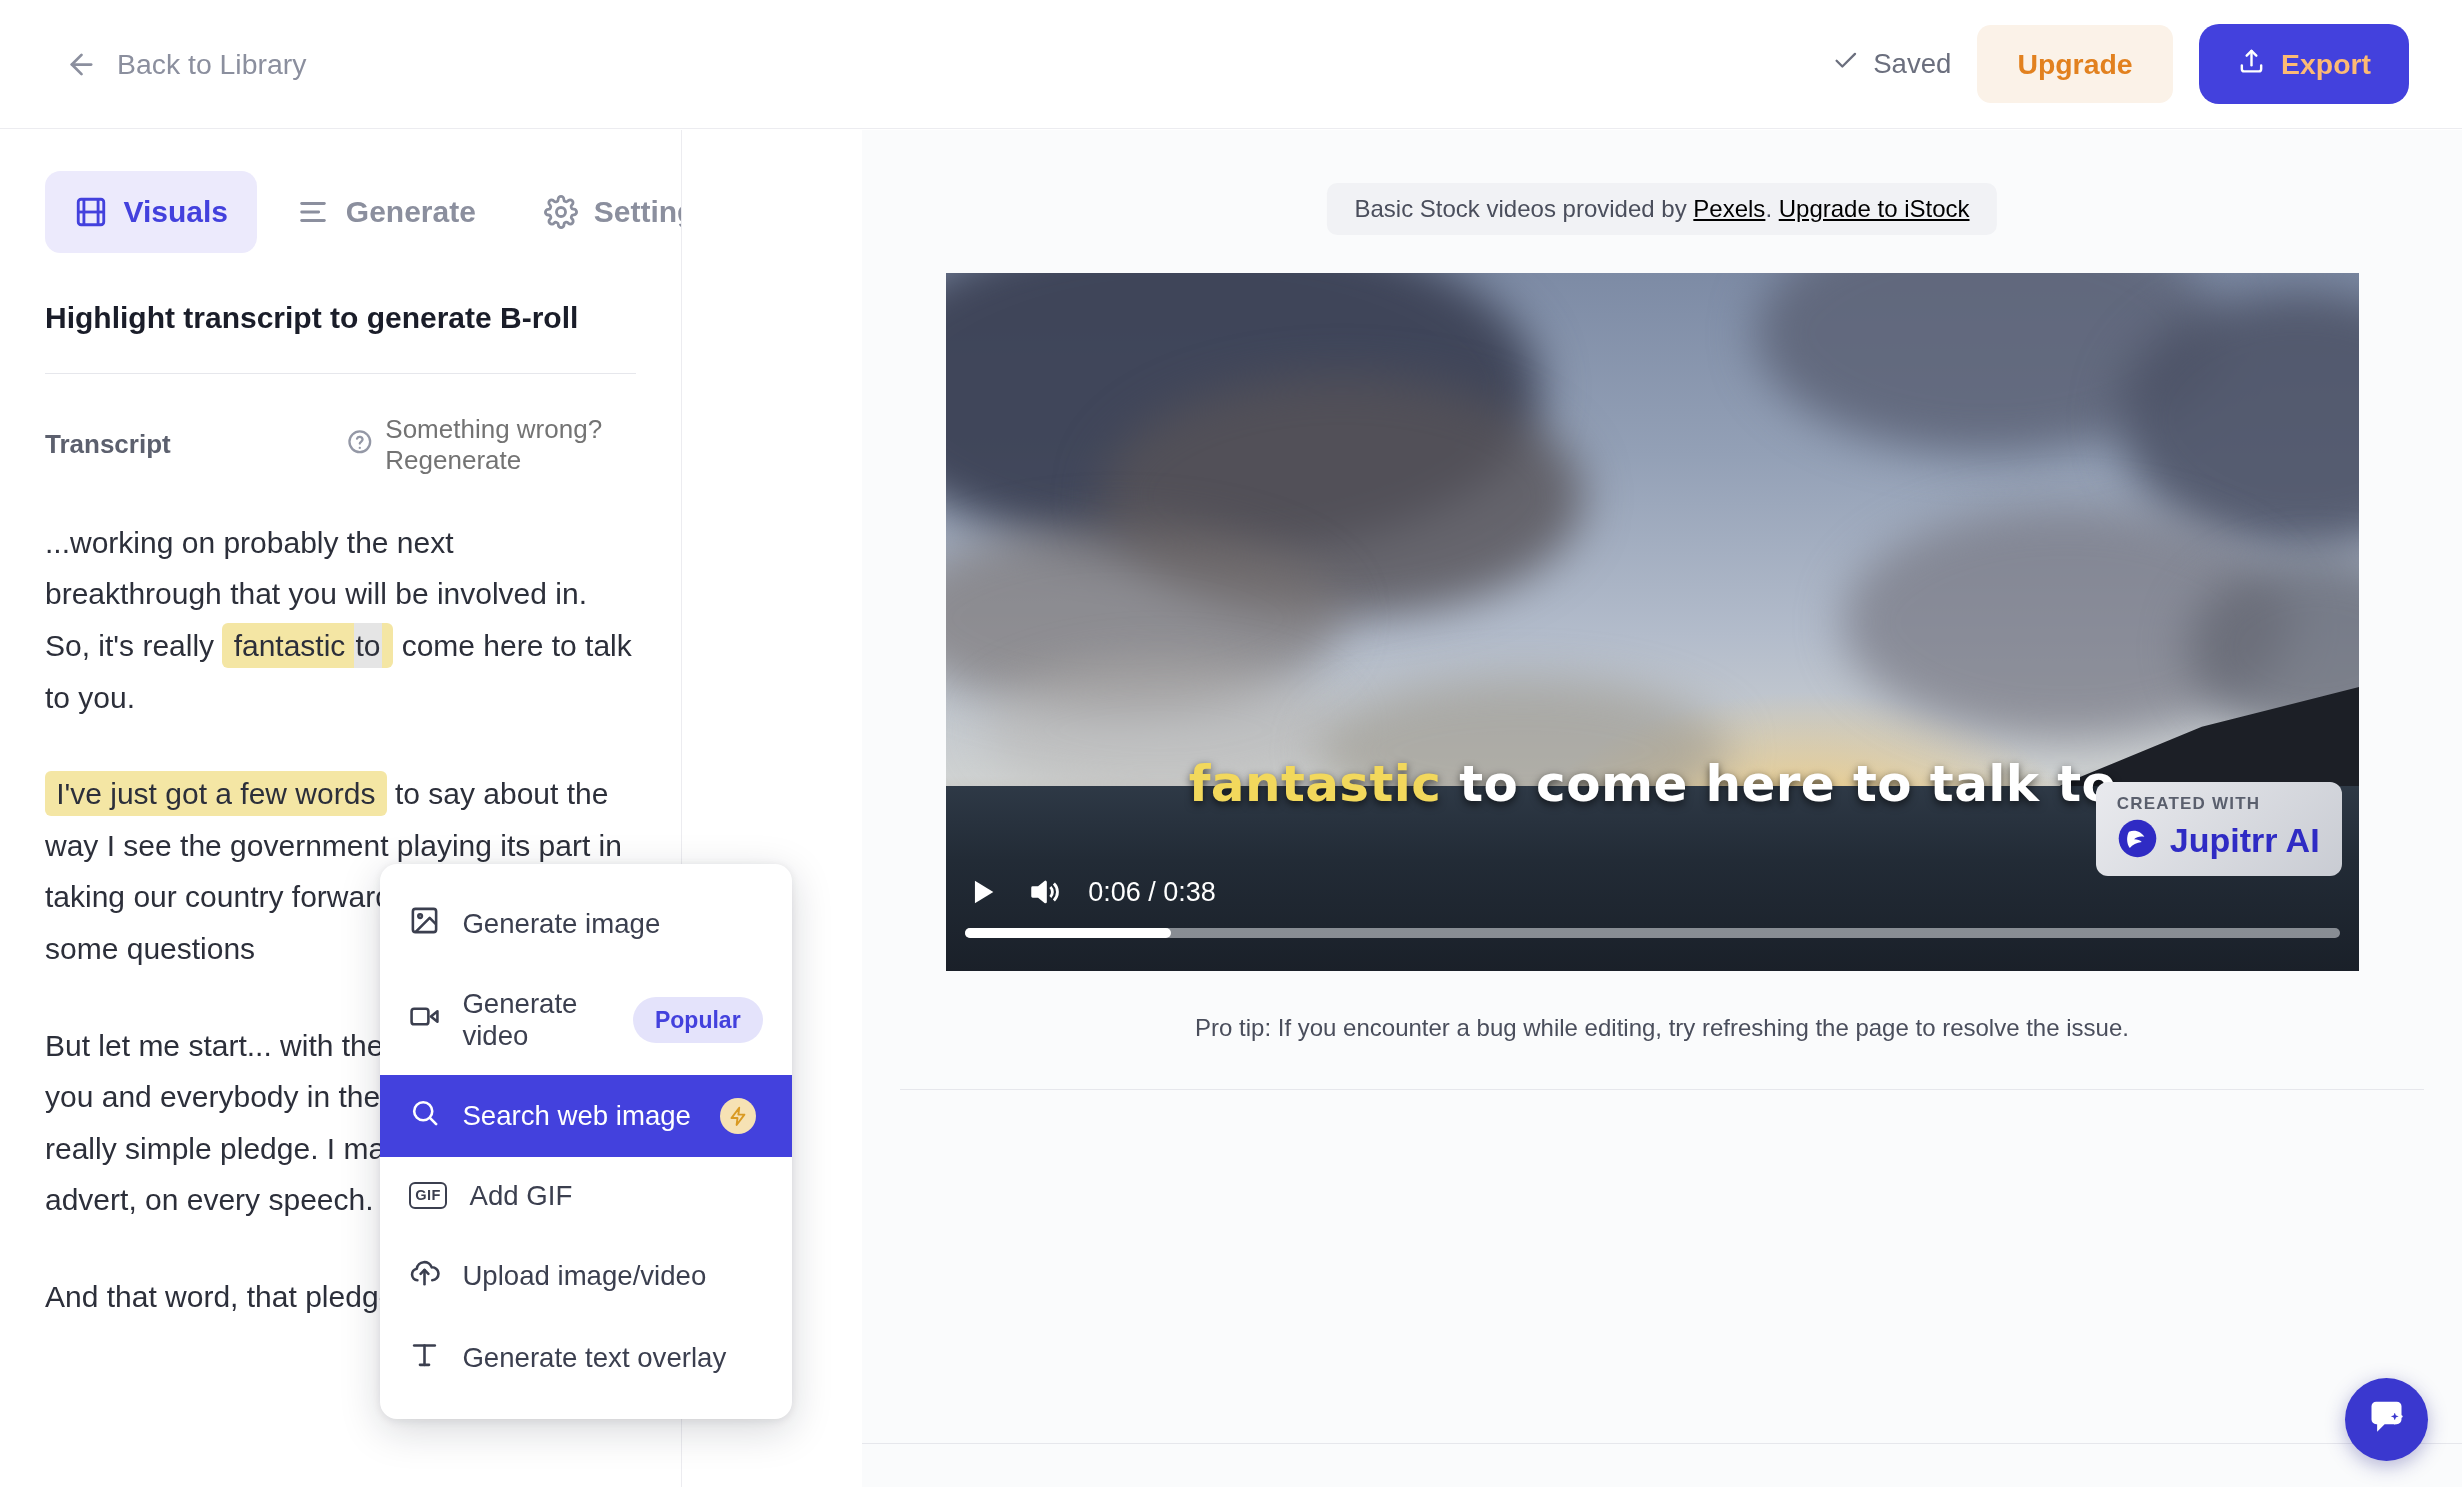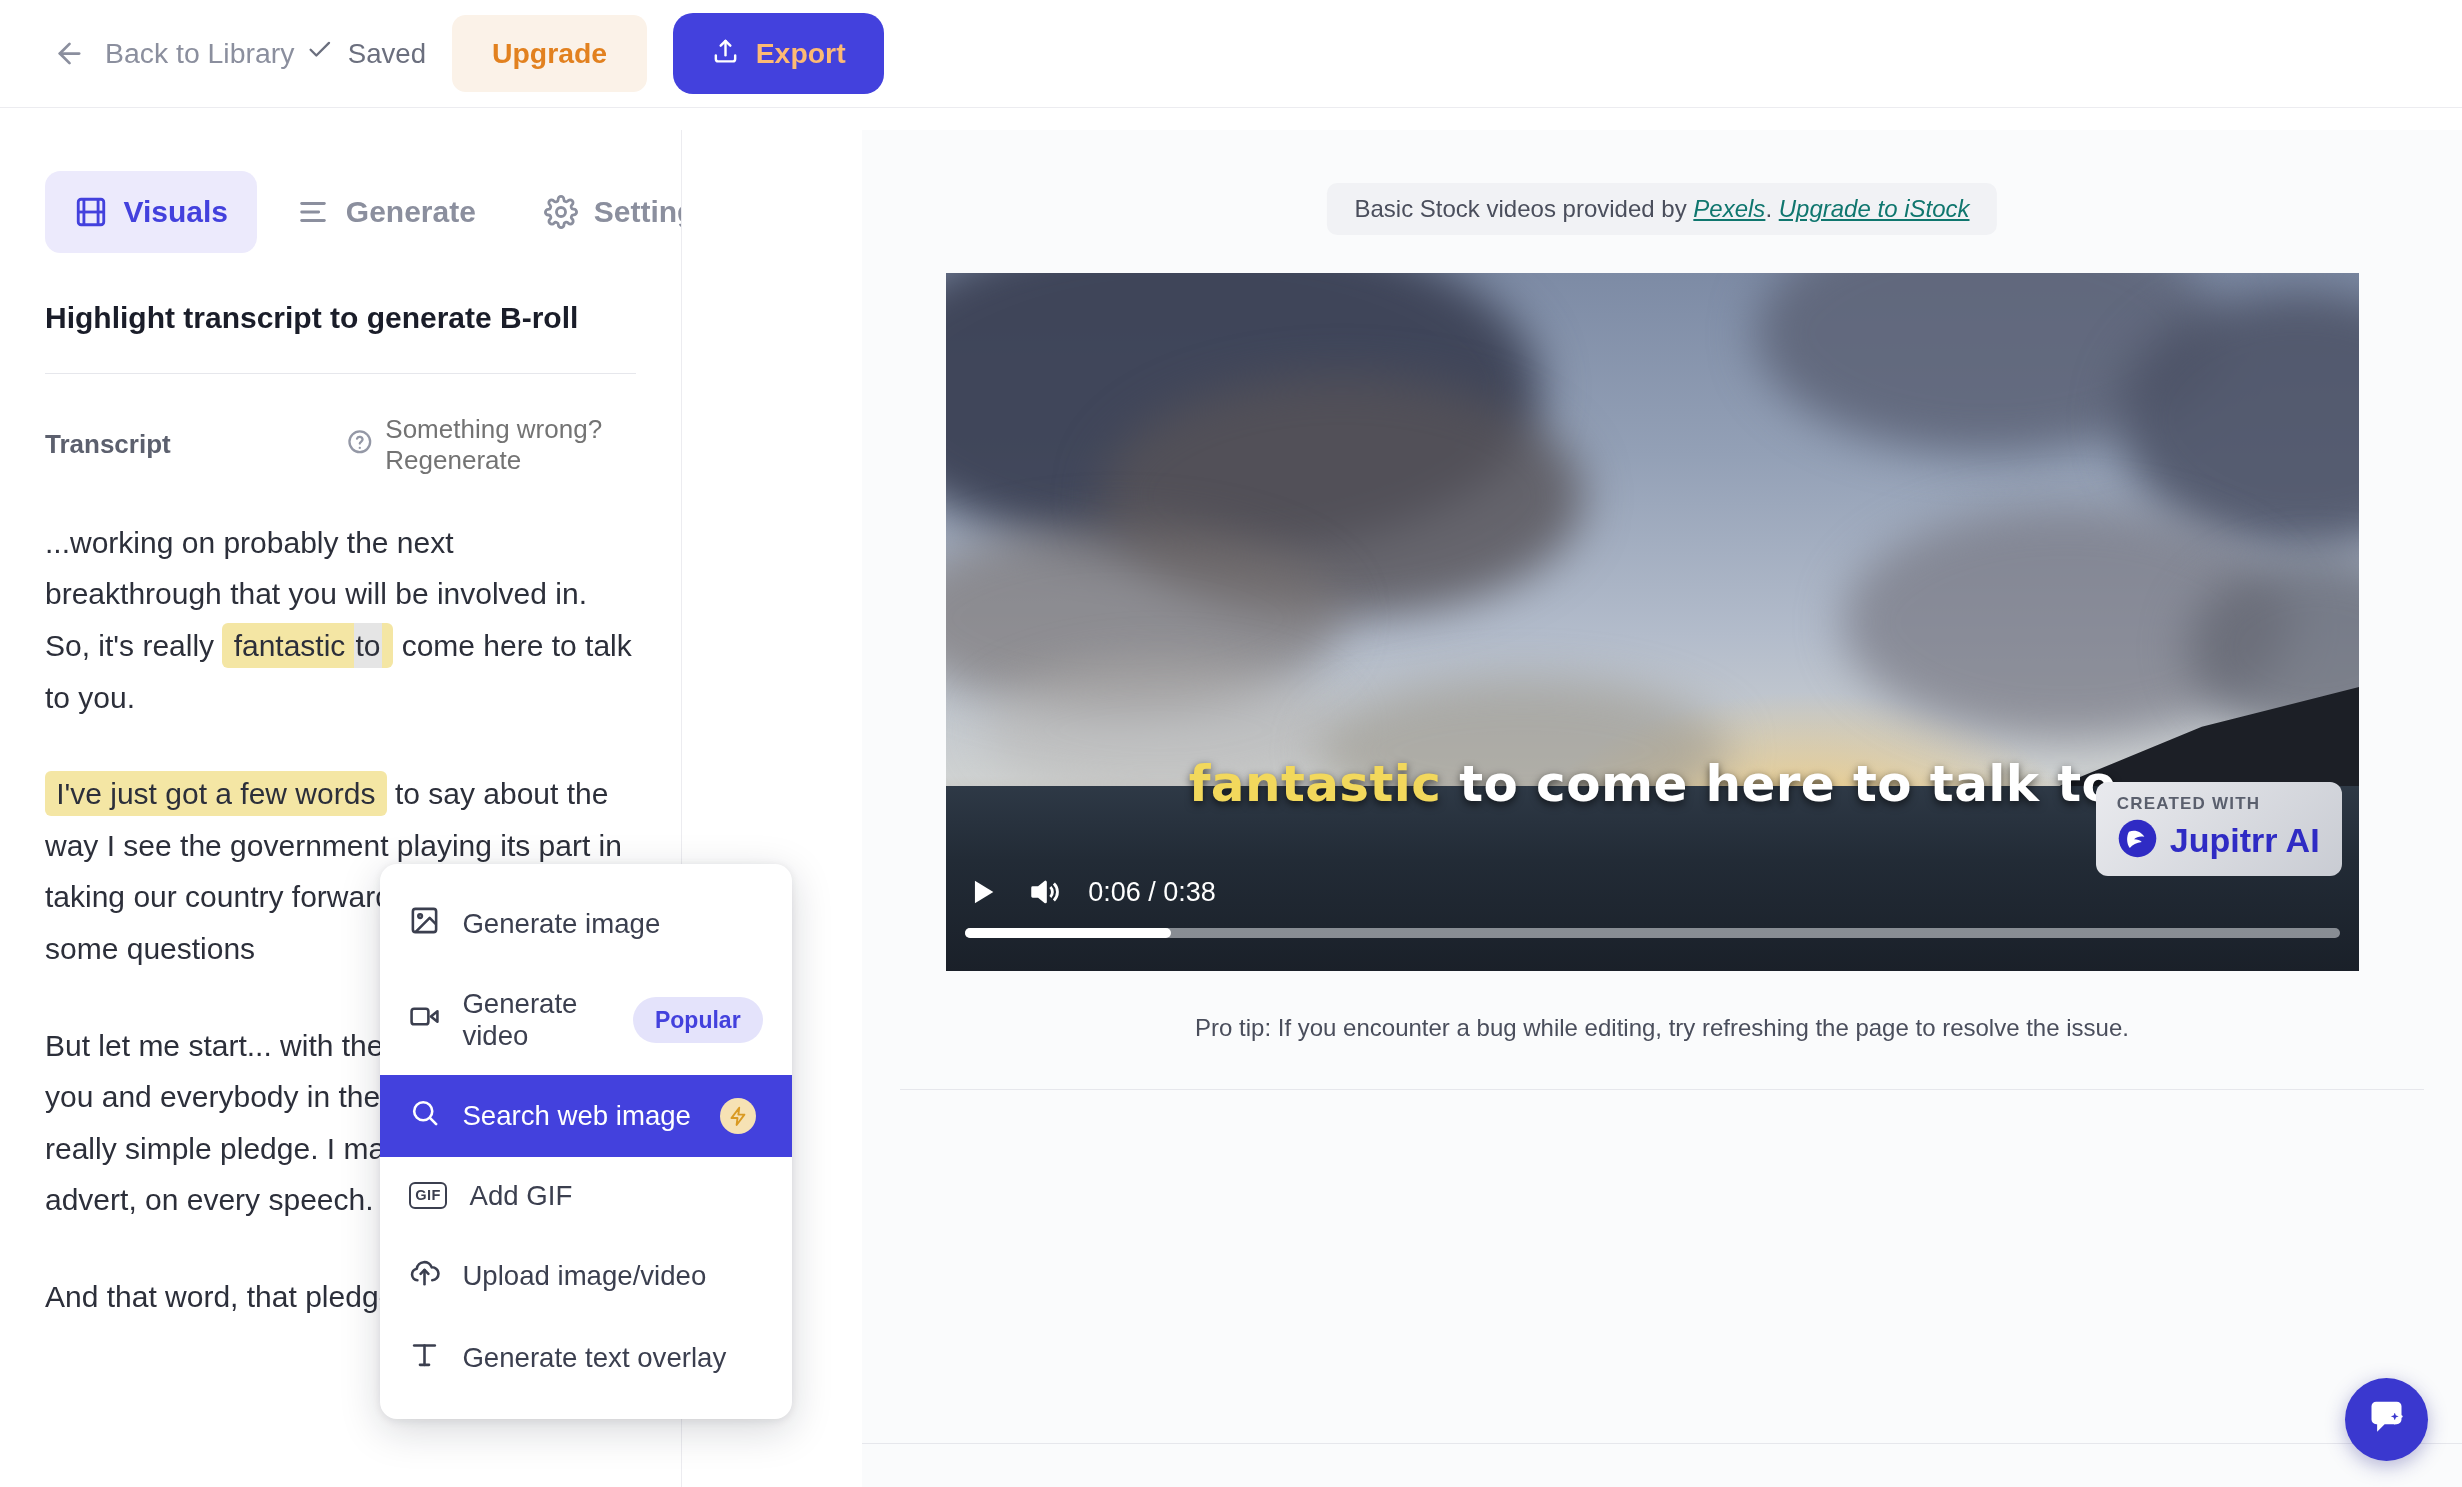--- a/index.html
+++ b/index.html
@@ -4,24 +4,24 @@
 <style>
   * { margin:0; padding:0; box-sizing:border-box; }
   html, body {
     width:2462px; height:1487px;
     font-family:"Liberation Sans", sans-serif;
     background:#ffffff; overflow:hidden;
   }
 
   
   #header {
-    position:absolute; top:0; left:0; width:2462px; height:108px;
+    position:absolute; top:0; left:0; width:2462px; height:129px;
     background:#ffffff; border-bottom:0.9px solid #ececf0;
-    display:flex; align-items:center; 
-    padding:0 41px;
+    display:flex; align-items:center; justify-content:space-between;
+    padding:0 53px;
   }
   #back-btn {
     display:flex; align-items:center; gap:19px;
     color:#8b8f9e; font-size:28.4px; cursor:pointer; padding:8.6px 12px;
   }
   #back-btn svg { width:33px; height:33px; display:block; }
   #header-right { display:flex; align-items:center; gap:26px; }
   #saved {
     display:flex; align-items:center; gap:13.8px;
     color:#6b6f7e; font-size:27.6px;
@@ -110,21 +110,21 @@
   
   #right-panel {
     position:absolute; top:130px; left:862px;
     width:1600px; height:1357px; background:#fafbfc;
   }
   #stock-note {
     position:absolute; top:53px; left:50%; transform:translateX(-50%);
     background:#f1f2f5; border-radius:10.3px;
     padding:12px 27.6px; font-size:24px; color:#4a4e5c; white-space:nowrap;
   }
-  #stock-note a { color:#0f766e; text-decoration:underline; cursor:pointer;font-style:italic; }
+  #stock-note a { color:#000000; text-decoration:underline; cursor:pointer; }
 
   #video {
     position:absolute; top:143px; left:84px;
     width:1413px; height:698px; overflow:hidden; background:#11151d;
   }
   .sky {
     position:absolute; inset:0;
     background:
       radial-gradient(ellipse 482px 293px at 61% 86%, rgba(255,226,140,.95) 0%, rgba(250,200,95,.55) 28%, rgba(180,165,150,0) 62%),
       linear-gradient(to bottom, #7d8ba5 0%, #93a0b6 26%, #b3bccb 52%, #cfd2d2 72%, #b9a98c 88%, #6d6a63 100%);

